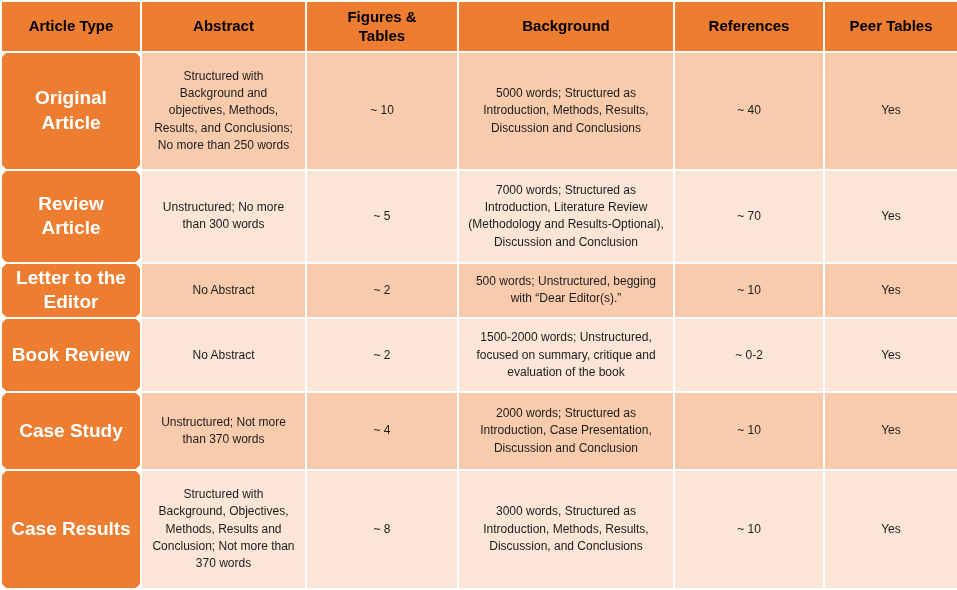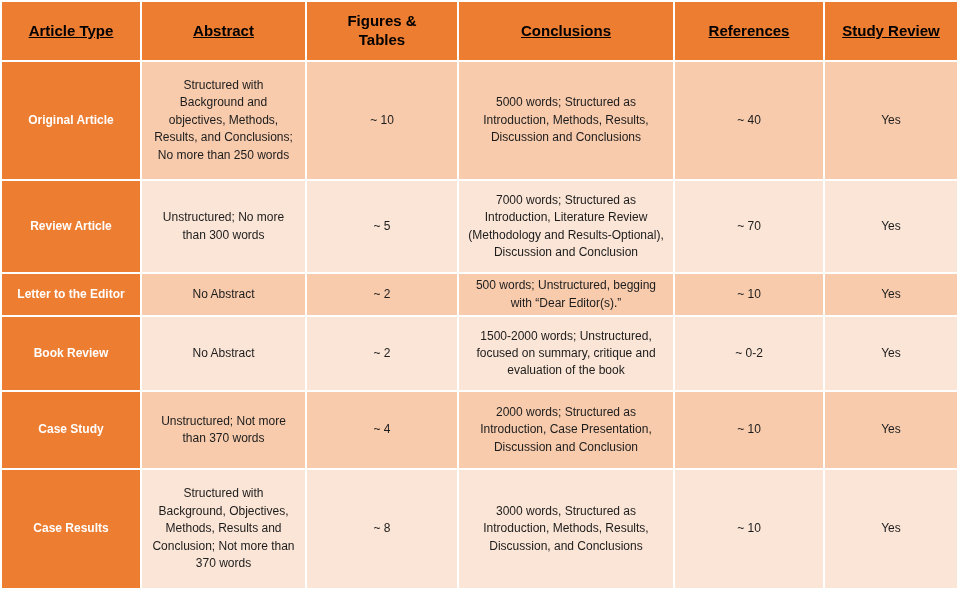--- a/index.html
+++ b/index.html
@@ -19,33 +19,34 @@
   table{
     width:957px;height:590px;
     border-collapse:collapse;table-layout:fixed;
   }
   th,td{
     border:2px solid var(--border);
     text-align:center;vertical-align:middle;
     padding:2px 8px;
     overflow:hidden;
   }
-  thead tr{height:60px;text-decoration:underline;}
+  thead tr{height:51px;}
   thead th{
     background:var(--accent);
     color:var(--header-text);
     font-size:15px;font-weight:700;
     line-height:1.25;
   }
   thead th:nth-child(3) .hdr{display:inline-block;max-width:95px;}
   tbody th.type-cell{
     background:var(--accent);
     color:var(--row-header-text);
-    font-weight:700;font-size:12px;
+    font-weight:700;font-size:19px;
     line-height:1.3;
+    border-radius:10px;
   }
   tbody td{
     color:var(--body-text);
     font-size:12px;line-height:1.45;
   }
   tr.band-a td{background:var(--band-dark);}
   tr.band-b td{background:var(--band-light);text-align:center;}
 </style>
 </head>
 <body>
@@ -57,23 +58,23 @@
     <col style="width:152px">
     <col style="width:216px">
     <col style="width:150px">
     <col style="width:134px">
   </colgroup>
   <thead>
     <tr>
       <th><span class="hdr">Article Type</span></th>
       <th><span class="hdr">Abstract</span></th>
       <th><span class="hdr">Figures &amp; Tables</span></th>
-      <th><span class="hdr">Conclusions</span></th>
+      <th><span class="hdr">Background</span></th>
       <th><span class="hdr">References</span></th>
-      <th><span class="hdr">Study Review</span></th>
+      <th><span class="hdr">Peer Tables</span></th>
     </tr>
   </thead>
   <tbody>
       <tr class="band-a" style="height: 118px;">
         <th class="type-cell" scope="row">Original Article</th>
         <td>Structured with Background and objectives, Methods, Results, and Conclusions; No more than 250 words</td>
         <td>~ 10</td>
         <td>5000 words; Structured as Introduction, Methods, Results, Discussion and Conclusions</td>
         <td>~ 40</td>
         <td>Yes</td>

